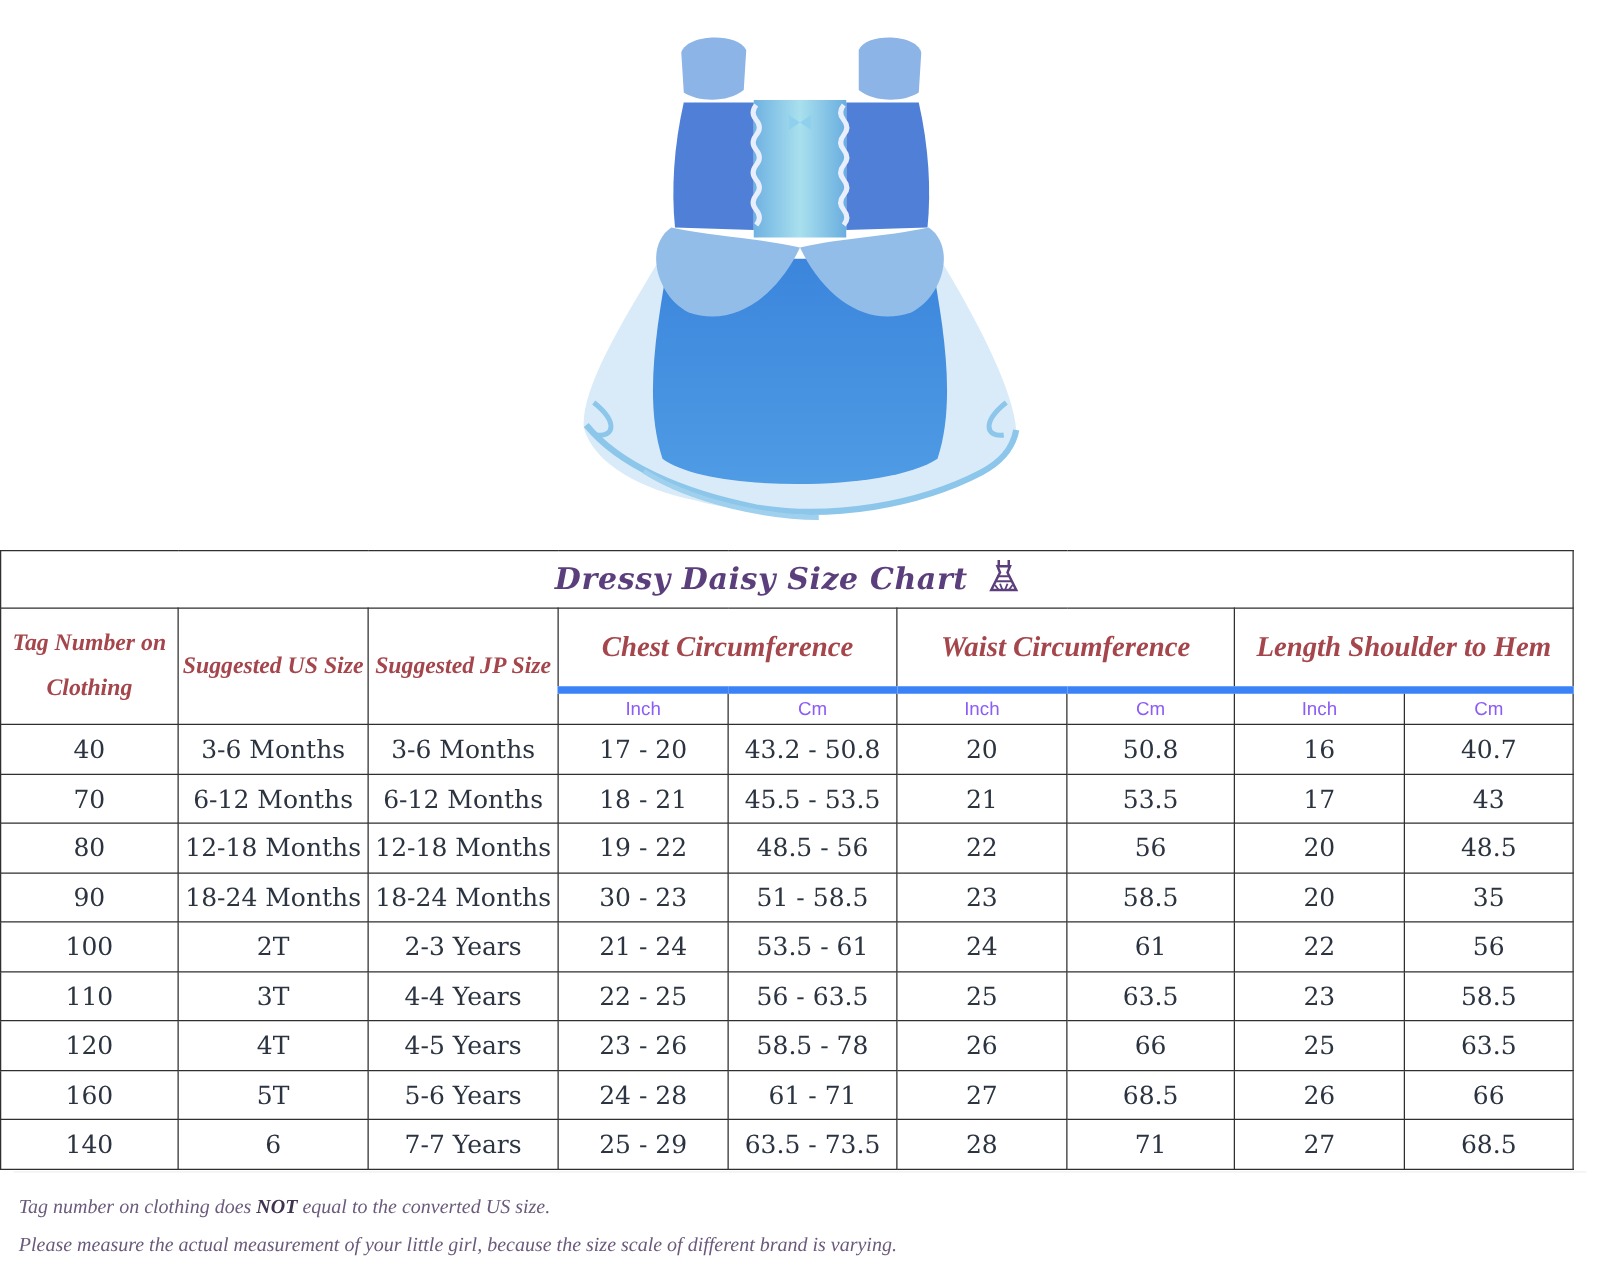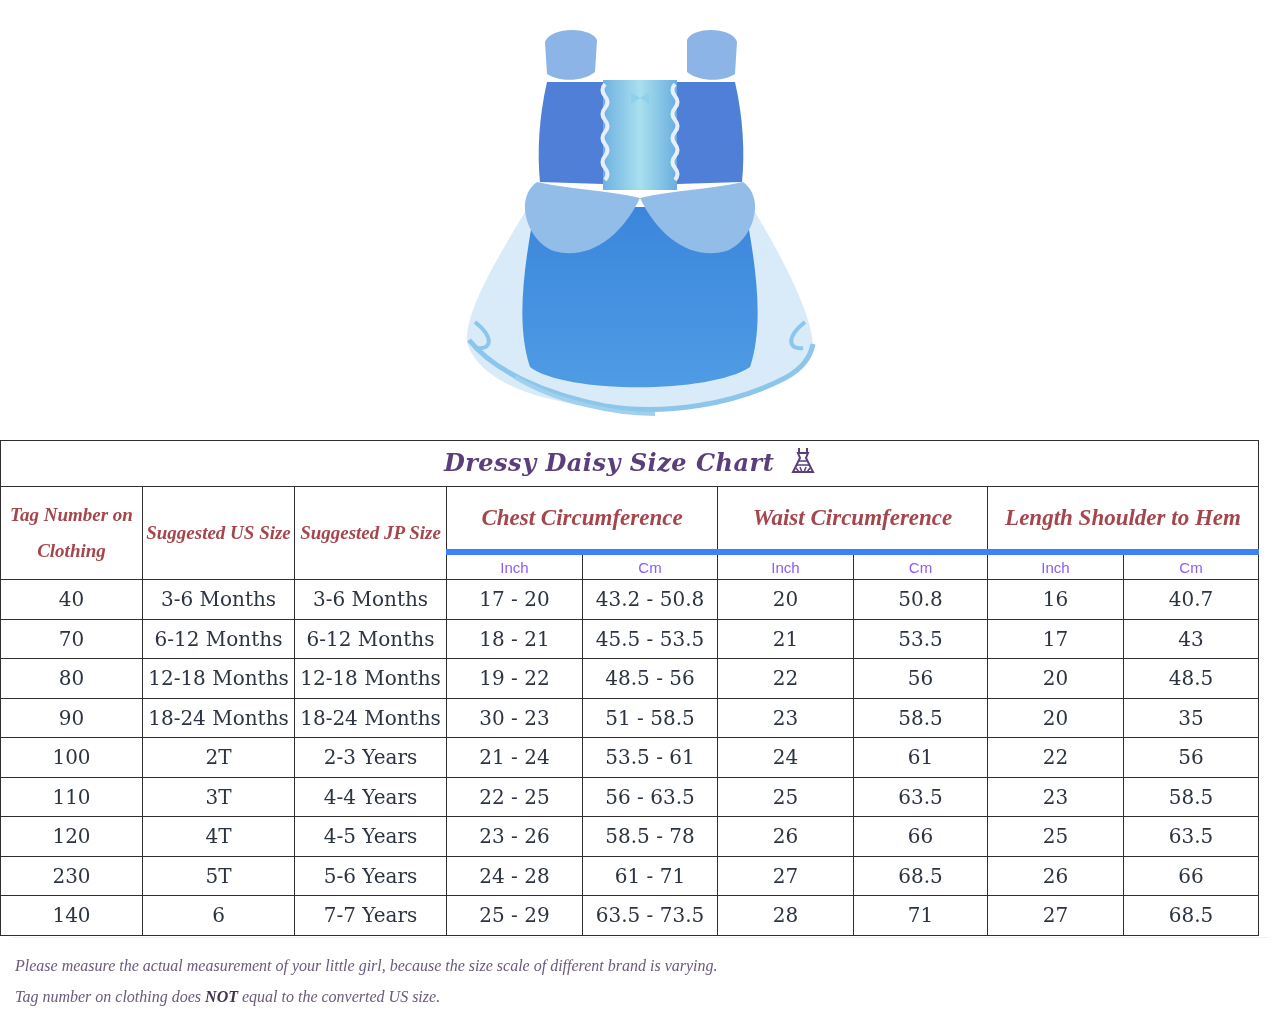--- a/index.html
+++ b/index.html
@@ -185,21 +185,21 @@
         <td class="cell">4T</td>
         <td class="cell">4-5 Years</td>
         <td class="cell">23 - 26</td>
         <td class="cell">58.5 - 78</td>
         <td class="cell">26</td>
         <td class="cell">66</td>
         <td class="cell">25</td>
         <td class="cell">63.5</td>
       </tr>
       <tr class="data">
-        <td class="cell">230</td>
+        <td class="cell">160</td>
         <td class="cell">5T</td>
         <td class="cell">5-6 Years</td>
         <td class="cell">24 - 28</td>
         <td class="cell">61 - 71</td>
         <td class="cell">27</td>
         <td class="cell">68.5</td>
         <td class="cell">26</td>
         <td class="cell">66</td>
       </tr>
       <tr class="data">
@@ -212,15 +212,15 @@
         <td class="cell">71</td>
         <td class="cell">27</td>
         <td class="cell">68.5</td>
       </tr>
     </tbody>
 </table>
 
 <div class="fade-line"></div>
 
 <div class="notes">
+  <p><span>Tag number on clothing does </span><b>NOT</b><span> equal to the converted US size.</span></p>
   <p>Please measure the actual measurement of your little girl, because the size scale of different brand is varying.</p>
-  <p><span>Tag number on clothing does </span><b>NOT</b><span> equal to the converted US size.</span></p>
 </div>
 
 </body></html>

